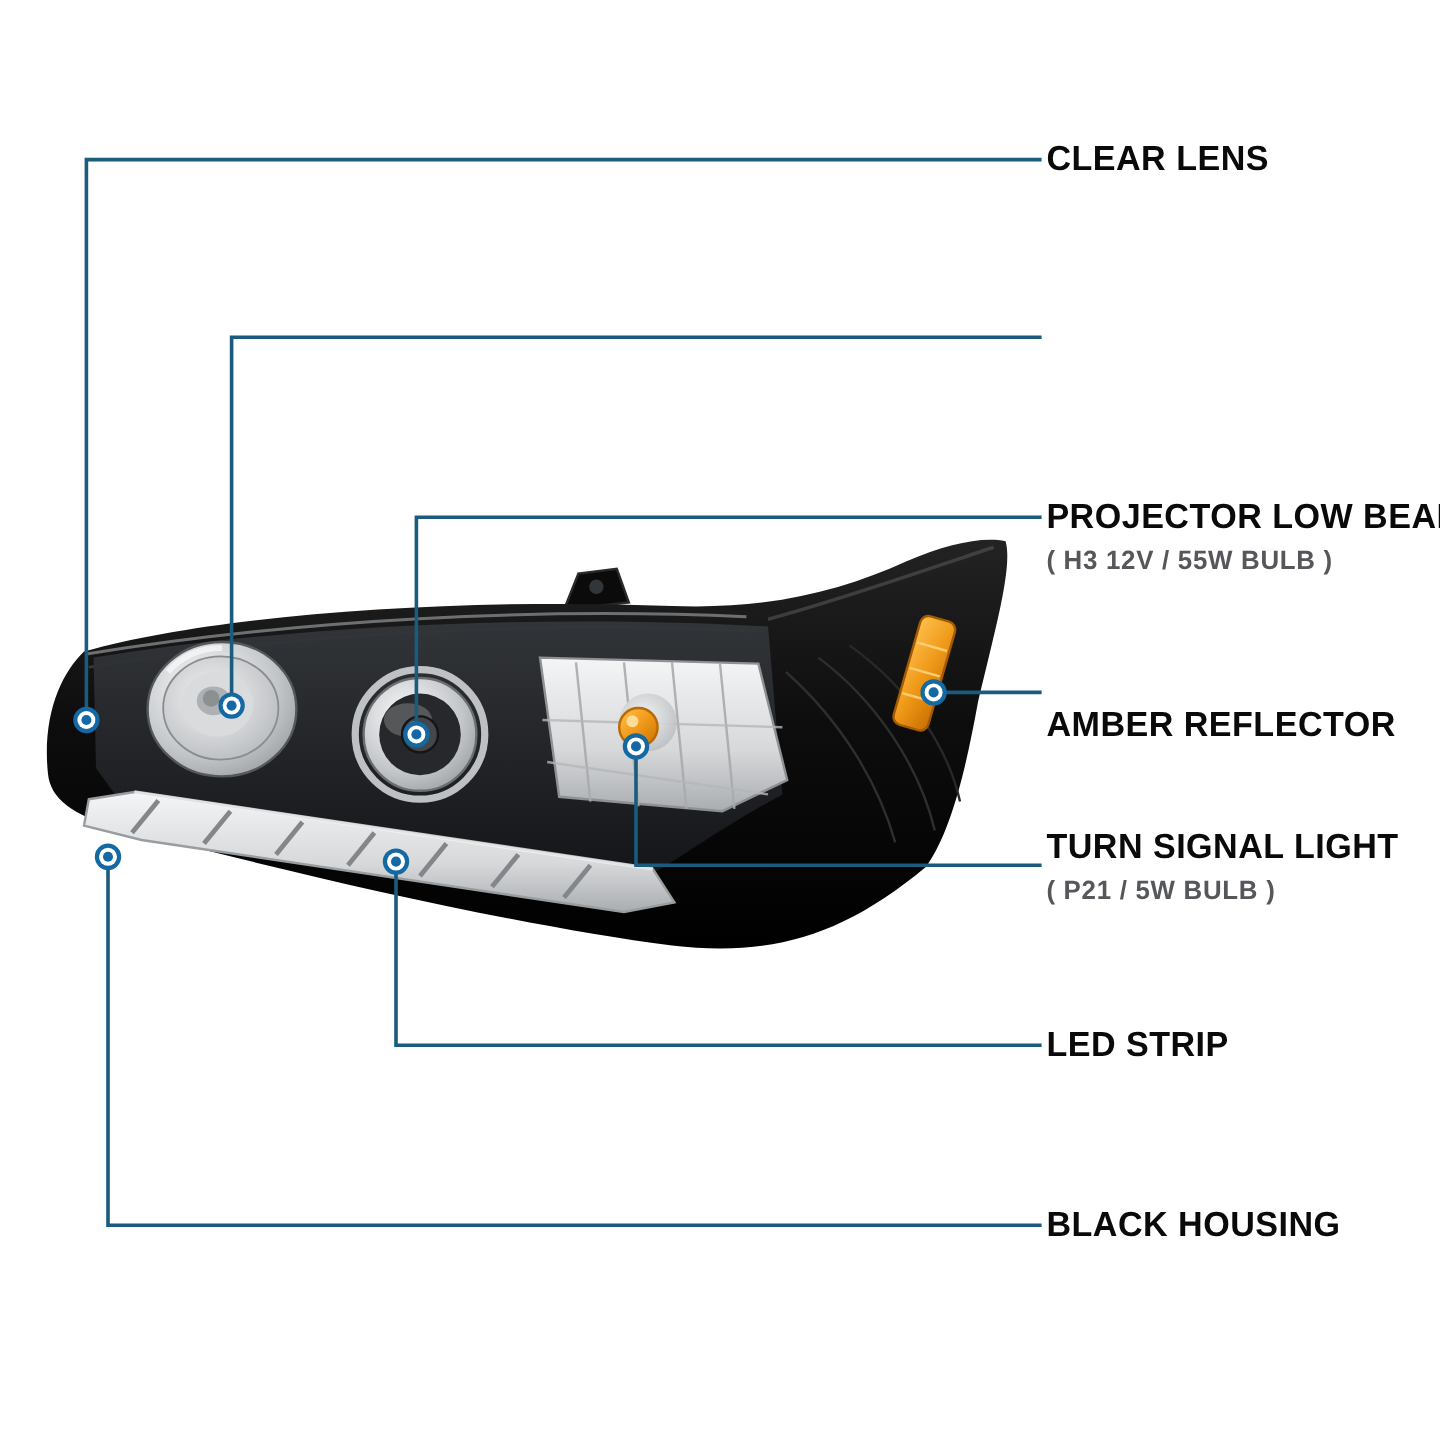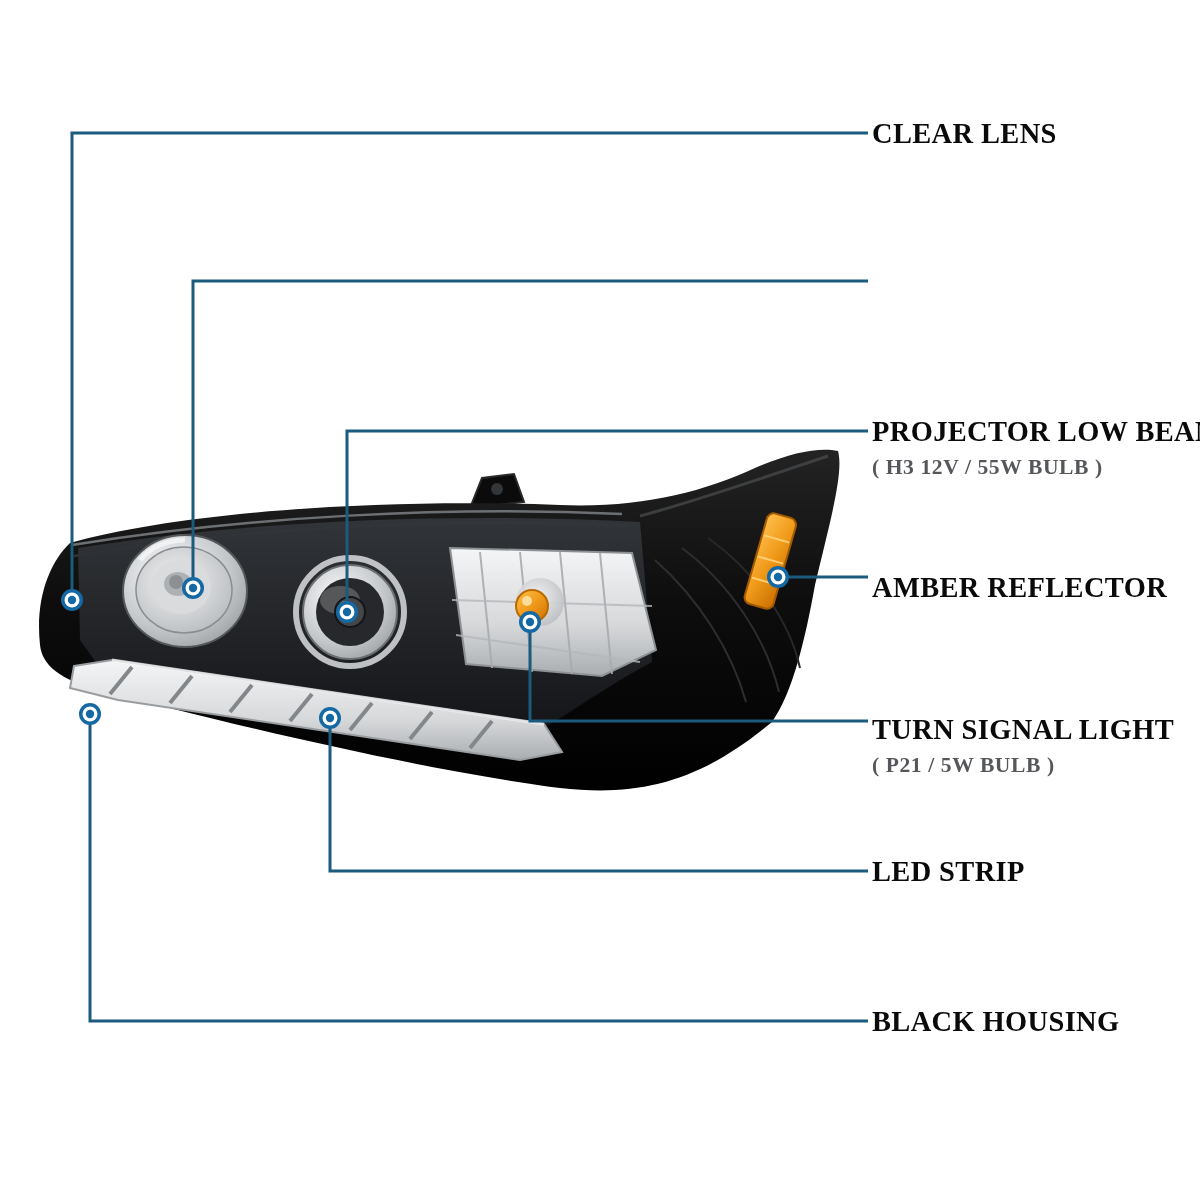--- a/index.html
+++ b/index.html
@@ -1,39 +1,39 @@
 <!DOCTYPE html>
 <html><head>
 <meta charset="utf-8">
 <style>
   html,body{margin:0;padding:0;}
   body{
     width:1200px;height:1200px;position:relative;overflow:hidden;
     background:#ffffff;
     font-family:"Liberation Sans", sans-serif;
   }
-  .canvas{position:absolute;inset:0;font-family:Liberation Serif, serif;}
+  .canvas{position:absolute;inset:0;}
   svg.layer{position:absolute;left:0;top:0;}
   .connector{stroke:#1a5b7e;stroke-width:3;fill:none;}
   .dot-outer{fill:#1468a3;}
   .dot-ring{fill:#ffffff;}
   .dot-core{fill:#1468a3;}
   .callout{position:absolute;left:872px;}
   .callout .label{
     display:block;font-size:29px;font-weight:700;color:#0a0a0a;
     line-height:42px;letter-spacing:.4px;white-space:nowrap;
     transform:scaleX(.98);transform-origin:left center;
   }
   .callout .sub{
     display:block;font-size:22px;font-weight:700;color:#55575b;
     line-height:30px;letter-spacing:.6px;white-space:nowrap;
     transform:scaleX(.98);transform-origin:left center;
   }
-  .c0{top:112px}.c1{top:260px}.c2{top:410px}.c3{top:566px}
-  .c4{top:708px}.c5{top:850px}.c6{top:1000px}
+  .c0{top:112px}.c1{top:260px}.c2{top:410px}.c3{top:583px}
+  .c4{top:685px}.c5{top:850px}.c6{top:1000px}
 </style>
 </head>
 <body>
 
 <div class="canvas">
 
   <svg class="layer" width="1200" height="1200" viewBox="0 0 1200 1200">
     <defs>
       <linearGradient id="housingGrad" x1="0" y1="0" x2="0" y2="1">
         <stop offset="0" stop-color="#232323"></stop>

